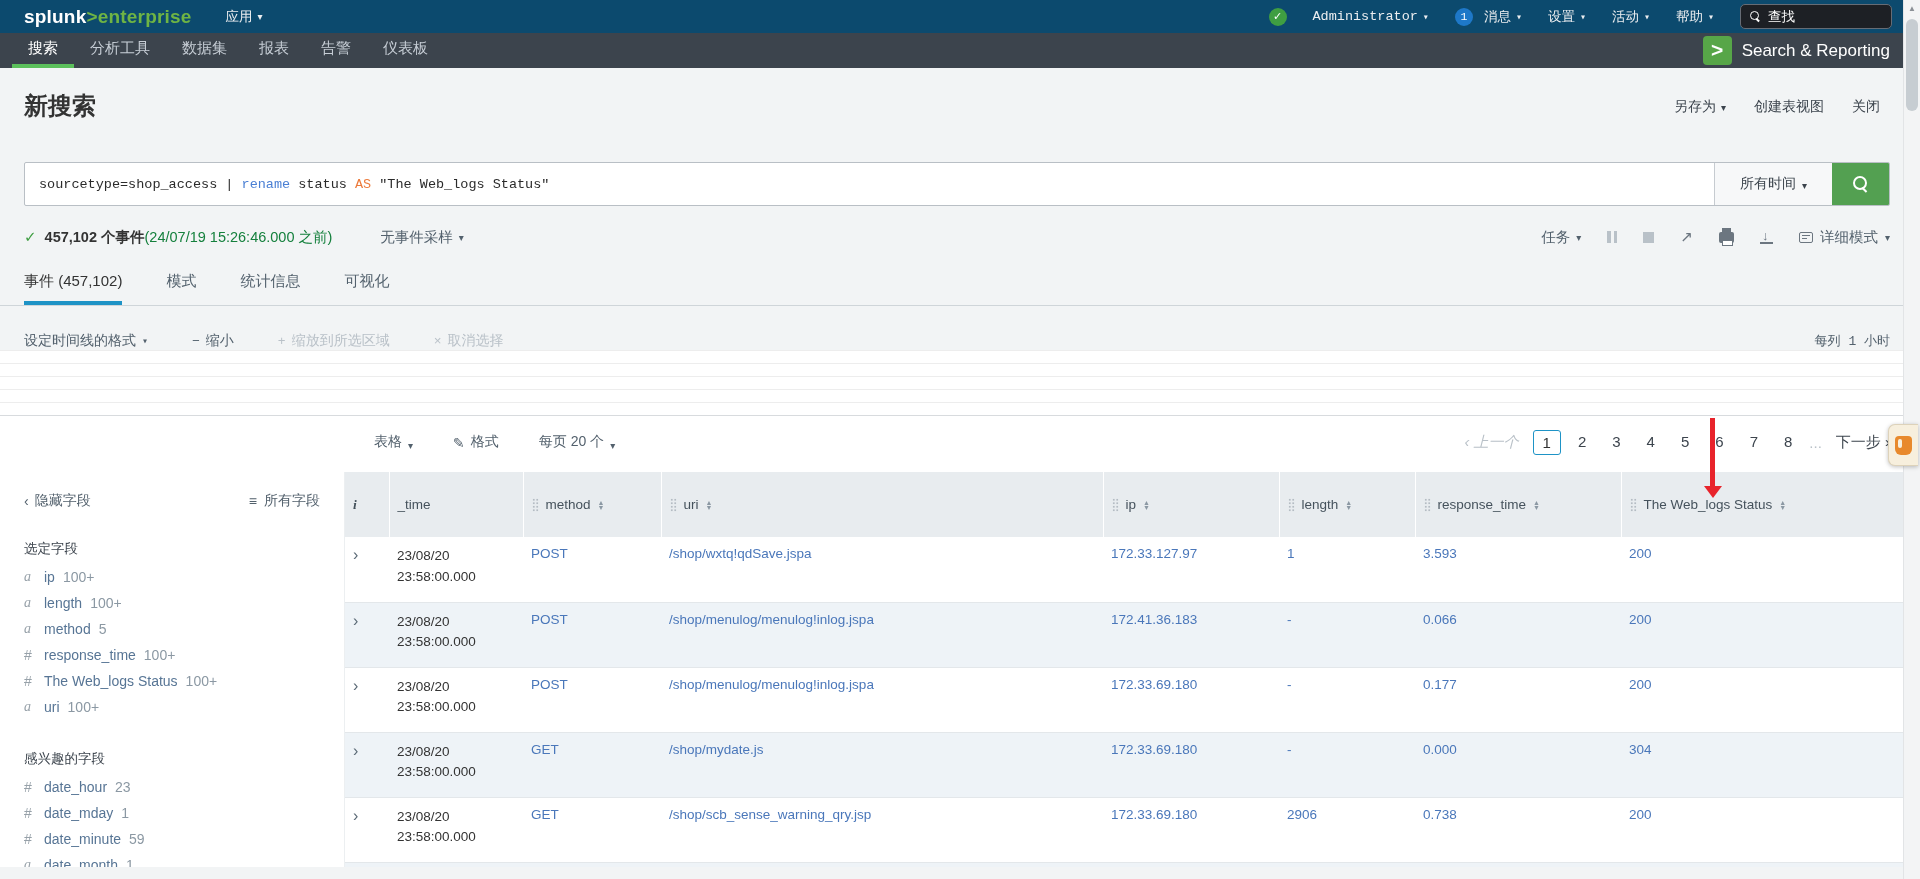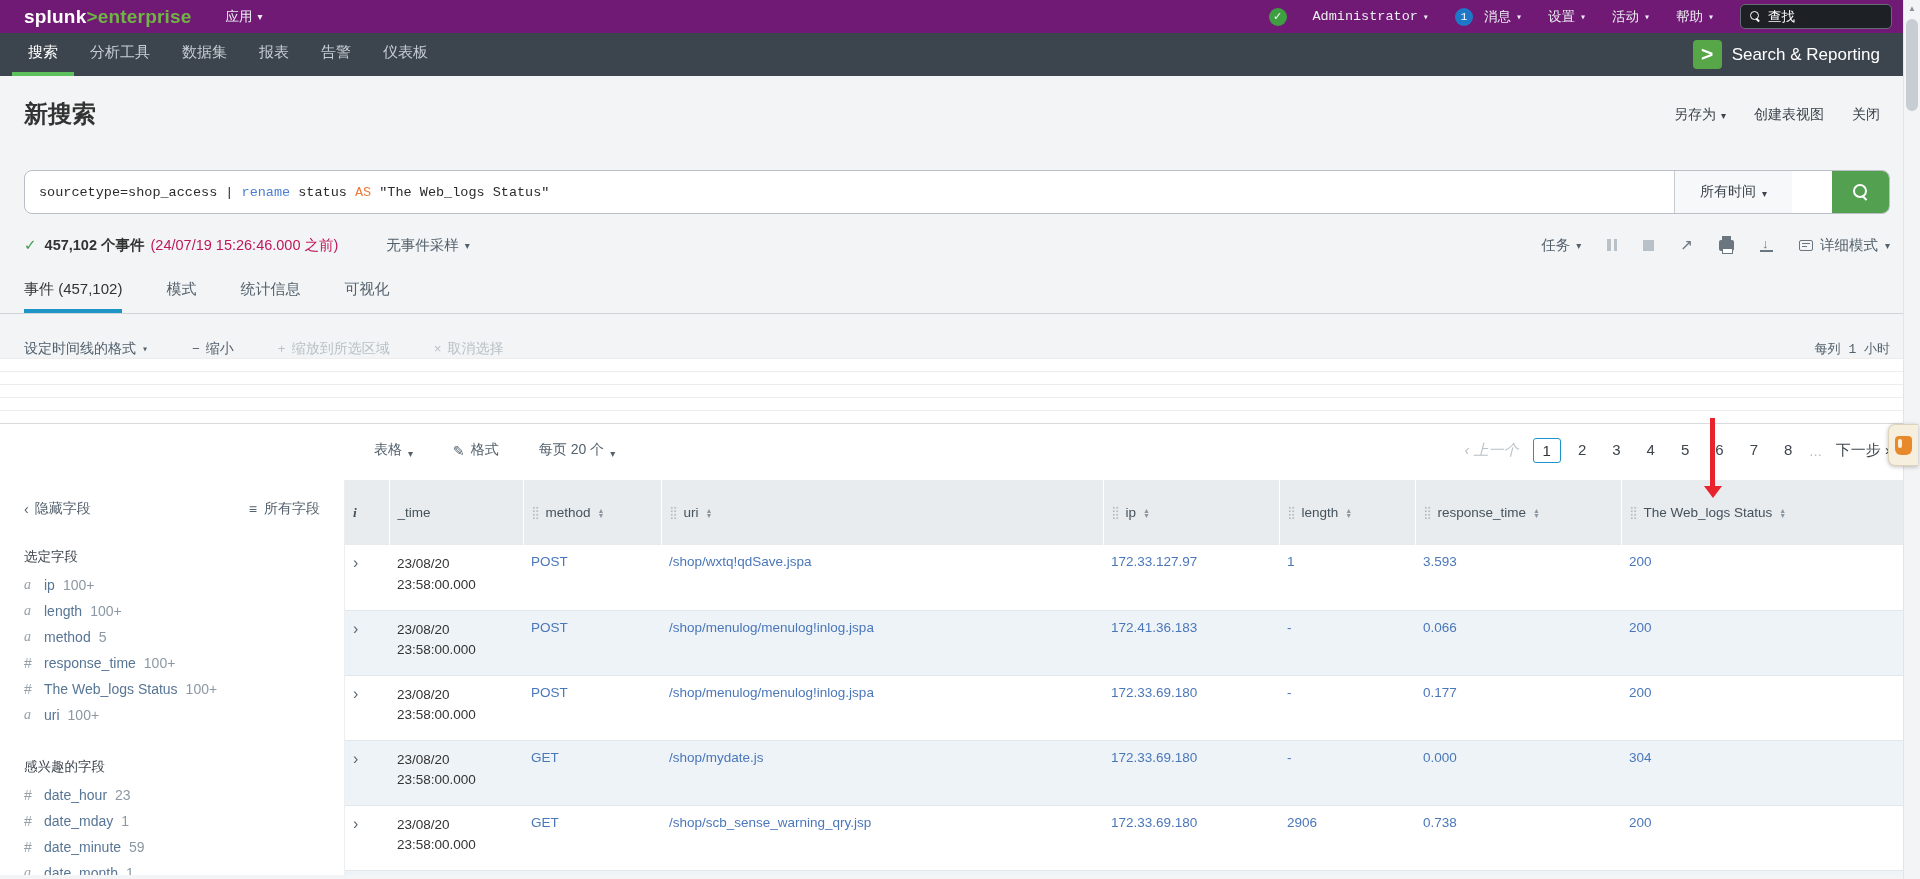--- a/index.html
+++ b/index.html
@@ -1,67 +1,67 @@
 <!DOCTYPE html>
 <html><head>
 <meta charset="utf-8">
 <style>
   * { margin:0; padding:0; box-sizing:border-box; }
   html,body { width:1920px; height:879px; overflow:hidden; }
   body { font-family:"Liberation Sans","DejaVu Sans",sans-serif; background:#f2f4f5; position:relative; color:#333; }
 
   
-  .topbar { height:33px; background:#701a75; display:flex; align-items:center; padding:0 14px 0 24px; color:#eceef0; font-size:13.5px; }
+  .topbar { height:33px; background:#0c4a6e; display:flex; align-items:center; padding:0 14px 0 24px; color:#eceef0; font-size:13.5px; }
   .logo { display:flex; align-items:baseline; font-size:19px; letter-spacing:.2px; }
   .logo .l-splunk { color:#fff; font-weight:bold; }
   .logo .l-gt { color:#6fb444; font-weight:bold; }
   .logo .l-ent { color:#6fb444; font-weight:700; }
   .topnav-item { display:inline-flex; align-items:center; gap:5px; margin-left:34px; color:#eceef0; cursor:default; }
   .topbar-right { margin-left:auto; display:flex; align-items:center; gap:26px; padding-right:14px; }
   .topbar-right .topnav-item { margin-left:0;font-family:Liberation Mono, monospace; }
   .caret::after { content:"▾"; font-size:10px; color:inherit; }
   .check-circle { width:18px; height:18px; border-radius:50%; background:#3f9e42; color:#fff; font-size:11px; display:flex; align-items:center; justify-content:center; }
   .num-badge { min-width:18px; height:18px; border-radius:50%; background:#1e78c8; color:#fff; font-size:11.5px; display:inline-flex; align-items:center; justify-content:center; margin-right:6px; }
   .find-box { display:flex; align-items:center; gap:7px; width:152px; height:25px; border:1px solid #666c75; border-radius:5px; background:#1d2025; padding:0 9px; color:#fff; }
   .mag { position:relative; width:11px; height:11px; flex:0 0 auto; }
   .mag::before { content:""; position:absolute; left:0; top:0; width:7px; height:7px; border:1.6px solid currentColor; border-radius:50%; }
   .mag::after { content:""; position:absolute; left:7px; top:7px; width:4px; height:1.6px; background:currentColor; transform:rotate(45deg); transform-origin:0 0; }
   .find-box .mag { color:#fff; }
 
   
-  .appbar { height:43px; background:#3c444d; display:flex; align-items:stretch; padding:0 28px 0 12px; }
+  .appbar { height:35px; background:#3c444d; display:flex; align-items:stretch; padding:0 18px 0 12px; }
   .appnav { display:flex; align-items:stretch; }
   .appnav-item { display:flex; align-items:center; padding:0 16px; color:#c6cdd5; font-size:15px; border-bottom:4px solid transparent; }
   .appnav-item.active { color:#fff; border-bottom-color:#5cc05c; }
   .appbar-brand { margin-left:auto; display:flex; align-items:center; gap:10px; padding-right:12px; }
   .brand-sq { width:29px; height:29px; background:#57a648; border-radius:4px; color:#fff; font-weight:bold; font-size:21px; display:flex; align-items:center; justify-content:center; padding-bottom:2px; }
   .brand-name { color:#fff; font-size:17px; }
 
   
   .page-header { height:60px; padding:22px 40px 0 24px; display:flex; align-items:flex-start; }
   .page-title { font-size:24px; font-weight:bold; color:#333; }
   .page-actions { margin-left:auto; display:flex; gap:28px; font-size:14px; color:#3c444d; padding-top:8px; }
   .page-actions .action { display:inline-flex; align-items:center; gap:5px; }
 
   
-  .search-bar { margin:34px 30px 0 24px; height:44px; display:flex; border:1px solid #b9bfc5; border-radius:8px; background:#fff; overflow:hidden;gap:40px; }
+  .search-bar { margin:34px 30px 0 24px; height:44px; display:flex; border:1px solid #b9bfc5; border-radius:2px; background:#fff; overflow:hidden; }
   .query { flex:1; display:flex; align-items:center; padding:0 14px; font-family:"Liberation Mono","DejaVu Sans Mono",monospace; font-size:13.5px; white-space:pre; color:#2b2b2b; }
   .tok-keyword { color:#4a7fd4; }
   .tok-modifier { color:#ec7a3b; }
   .time-picker { width:118px; border-left:1px solid #c6cbd0; background:#f7f8f9; display:flex; align-items:center; justify-content:center; gap:6px; font-size:14px; color:#3c444d; }
   .search-btn { width:57px; background:#53a051; display:flex; align-items:center; justify-content:center; }
   .search-btn .mag { color:#fff; width:16px; height:16px; }
   .search-btn .mag::before { width:10px; height:10px; border-width:2.2px; }
   .search-btn .mag::after { left:10.5px; top:10.5px; width:6px; height:2.2px; }
 
   
   .job-row { margin:16px 30px 0 24px; height:30px; display:flex; align-items:center; font-size:14.5px; }
   .job-check { color:#3f9e42; font-size:15px; margin-right:8px; }
   .job-count { font-weight:bold; color:#333; }
-  .job-when { margin-left:6px; color:#be185d; }
+  .job-when { color:#15803d; }
   .job-sampling { margin-left:48px; color:#53616d; display:inline-flex; gap:6px; align-items:center;justify-content:center; }
   .job-right { margin-left:auto; display:flex; align-items:center; gap:26px; color:#53616d; }
   .jobs-menu { display:inline-flex; gap:6px; align-items:center; }
   .ico-pause { display:inline-flex; gap:3px; }
   .ico-pause i { width:3.5px; height:12px; background:#b9c1c8; display:block; }
   .ico-stop { width:11px; height:11px; background:#b9c1c8; display:block; }
   .ico-share { font-size:15px; color:#6c7680; }
   .ico-print { position:relative; width:15px; height:11px; background:#6c7680; border-radius:2px; display:block; }
   .ico-print::before { content:""; position:absolute; left:3px; top:-4px; width:9px; height:4px; background:#6c7680; }
   .ico-print::after { content:""; position:absolute; left:3px; bottom:-3px; width:9px; height:4px; background:#fff; border:1px solid #6c7680; }

